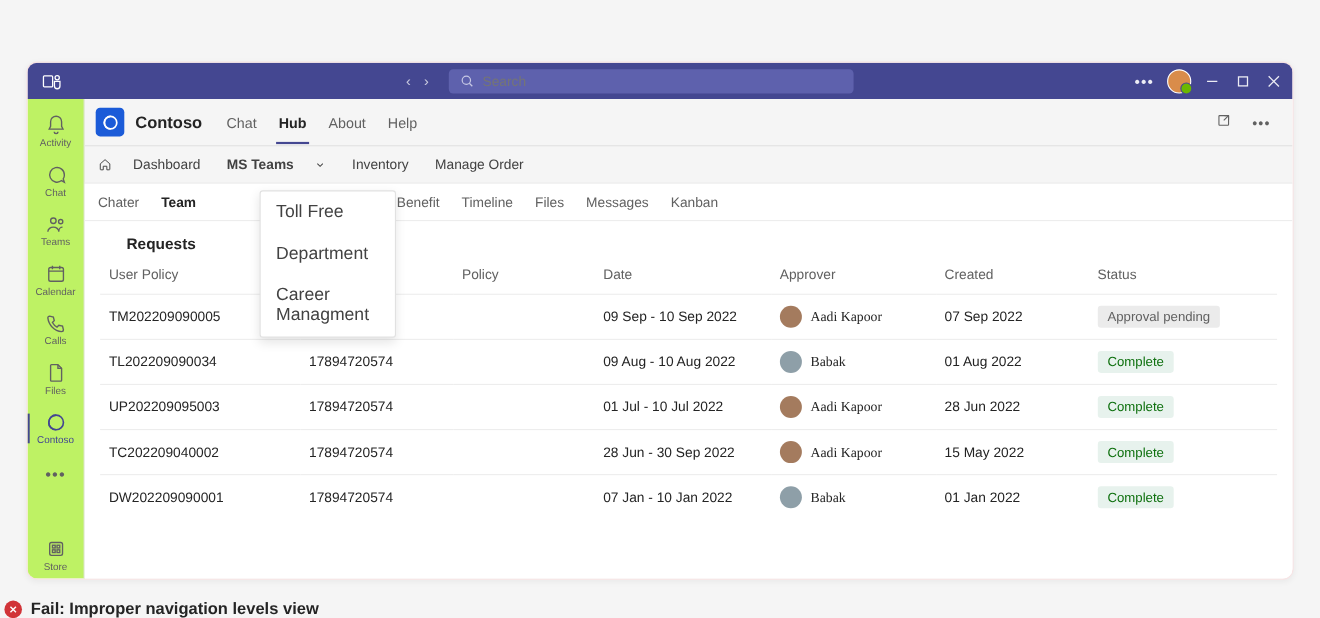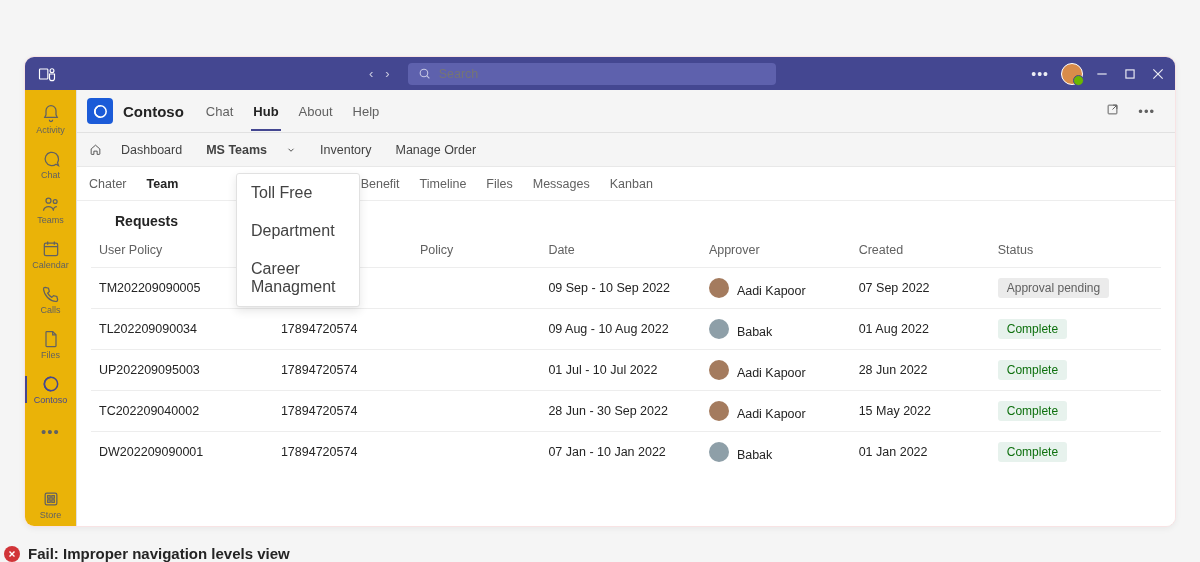--- a/index.html
+++ b/index.html
@@ -12,21 +12,21 @@
   .tb-nav span { opacity: .7; font-size: 13px; }
   .tb-search { margin-left: 18px; width: 368px; height: 22px; background: #5e61ad; border-radius: 4px; display: flex; align-items: center; padding: 0 10px; color: #d0d1ea; gap: 8px; }
   .tb-search input { background: transparent; border: none; outline: none; color: #fde047; font-size: 12.5px; flex: 1; }
   .tb-right { margin-left: auto; display: flex; align-items: center; gap: 12px; }
   .tb-dots { letter-spacing: 1px; font-size: 14px; opacity: .9; }
   .tb-avatar { width: 22px; height: 22px; border-radius: 50%; background: #d98c4a; border: 1px solid #fff; position: relative; }
   .tb-avatar::after { content: ""; position: absolute; right: -2px; bottom: -2px; width: 9px; height: 9px; background: #6bb700; border: 1.5px solid #444791; border-radius: 50%; }
   .tb-win { display: flex; gap: 14px; align-items: center; font-size: 13px; opacity: .9; }
   .tb-win-btn { width: 14px; height: 14px; display: flex; align-items: center; justify-content: center; }
   .body { display: flex; height: calc(100% - 33px); }
-  .rail { width: 52px; background: #eab308; border-right: 1px solid #e1e1e1; display: flex; flex-direction: column; align-items: center; padding-top: 8px; gap: 2px; }
+  .rail { width: 52px; background: #bef264; border-right: 1px solid #e1e1e1; display: flex; flex-direction: column; align-items: center; padding-top: 8px; gap: 2px; }
   .rail-item { width: 100%; display: flex; flex-direction: column; align-items: center; gap: 1px; padding: 6px 0; color: #616161; font-size: 9px; cursor: pointer; position: relative; }
   .rail-item svg { width: 20px; height: 20px; }
   .rail-item.selected { color: #444791; }
   .rail-item.selected::before { content: ""; position: absolute; left: 0; top: 8px; bottom: 8px; width: 2px; background: #444791; }
   .rail-more { font-size: 15px; letter-spacing: 1px; color: #616161; padding: 10px 0; }
   .main { flex: 1; display: flex; flex-direction: column; background: #f5f5f5; }
   .app-header { height: 43px; display: flex; align-items: center; padding: 0 20px 0 10px; border-bottom: 1px solid #e1e1e1; gap: 10px; }
   .app-icon { width: 26px; height: 26px; background: #1b5bd8; border-radius: 4px; display: flex; align-items: center; justify-content: center; }
   .app-name { font-weight: 700; font-size: 15px; }
   .app-tabs { display: flex; gap: 16px; margin-left: 10px; font-size: 13px; color: #616161; }
@@ -37,21 +37,21 @@
   .sub-nav-item { display: flex; align-items: center; gap: 19px; cursor: pointer; }
   .sub-nav-item.bold { font-weight: 700; text-align: right; }
   .content { flex: 1; background: #fff; position: relative; }
   .sec-nav { height: 34px; display: flex; align-items: center; padding: 0 12px; gap: 20px; font-size: 12.5px; color: #616161; border-bottom: 1px solid #ededed; }
   .sec-nav-item { cursor: pointer; }
   .sec-nav-item.bold { font-weight: 600; color: #242424; }
   .section-title { font-weight: 700; font-size: 14px; padding: 12px 38px 8px; }
   table { width: calc(100% - 28px); margin: 0 14px; border-collapse: collapse; font-size: 12.5px; }
   th { text-align: left; font-weight: 400; color: #616161; padding: 6px 8px 10px; }
   td { padding: 10px 8px; border-top: 1px solid #ededed; color: #242424; }
-  .approver { display: flex; align-items: flex-end; gap: 8px; }
+  .approver { display: flex; align-items: center; gap: 8px; font-family: Liberation Serif, serif; }
   .av { width: 20px; height: 20px; border-radius: 50%; background: #a47b5e; display: inline-block; }
   .av.b { background: #8e9fa8; }
   .status { display: inline-block; padding: 3px 9px; border-radius: 3px; font-size: 12px; text-align: right; }
   .status-pending { background: #ebebeb; color: #616161; }
   .status-complete { background: #e7f2ed; color: #0e700e; }
   .dropdown { position: absolute; left: 159px; top: 6px; width: 124px; background: #fff; border: 1px solid #e1e1e1; border-radius: 3px; box-shadow: 0 4px 10px rgba(0,0,0,.1); z-index: 10; }
   .dropdown div { padding: 10px 14px; font-size: 16px; color: #424242; cursor: pointer; }
   .footer { position: absolute; left: 4px; bottom: 0; display: flex; align-items: center; gap: 8px; font-size: 15px; font-weight: 700; }
   .fail-icon { width: 16px; height: 16px; border-radius: 50%; background: #d13438; display: flex; align-items: center; justify-content: center; }
 </style>

